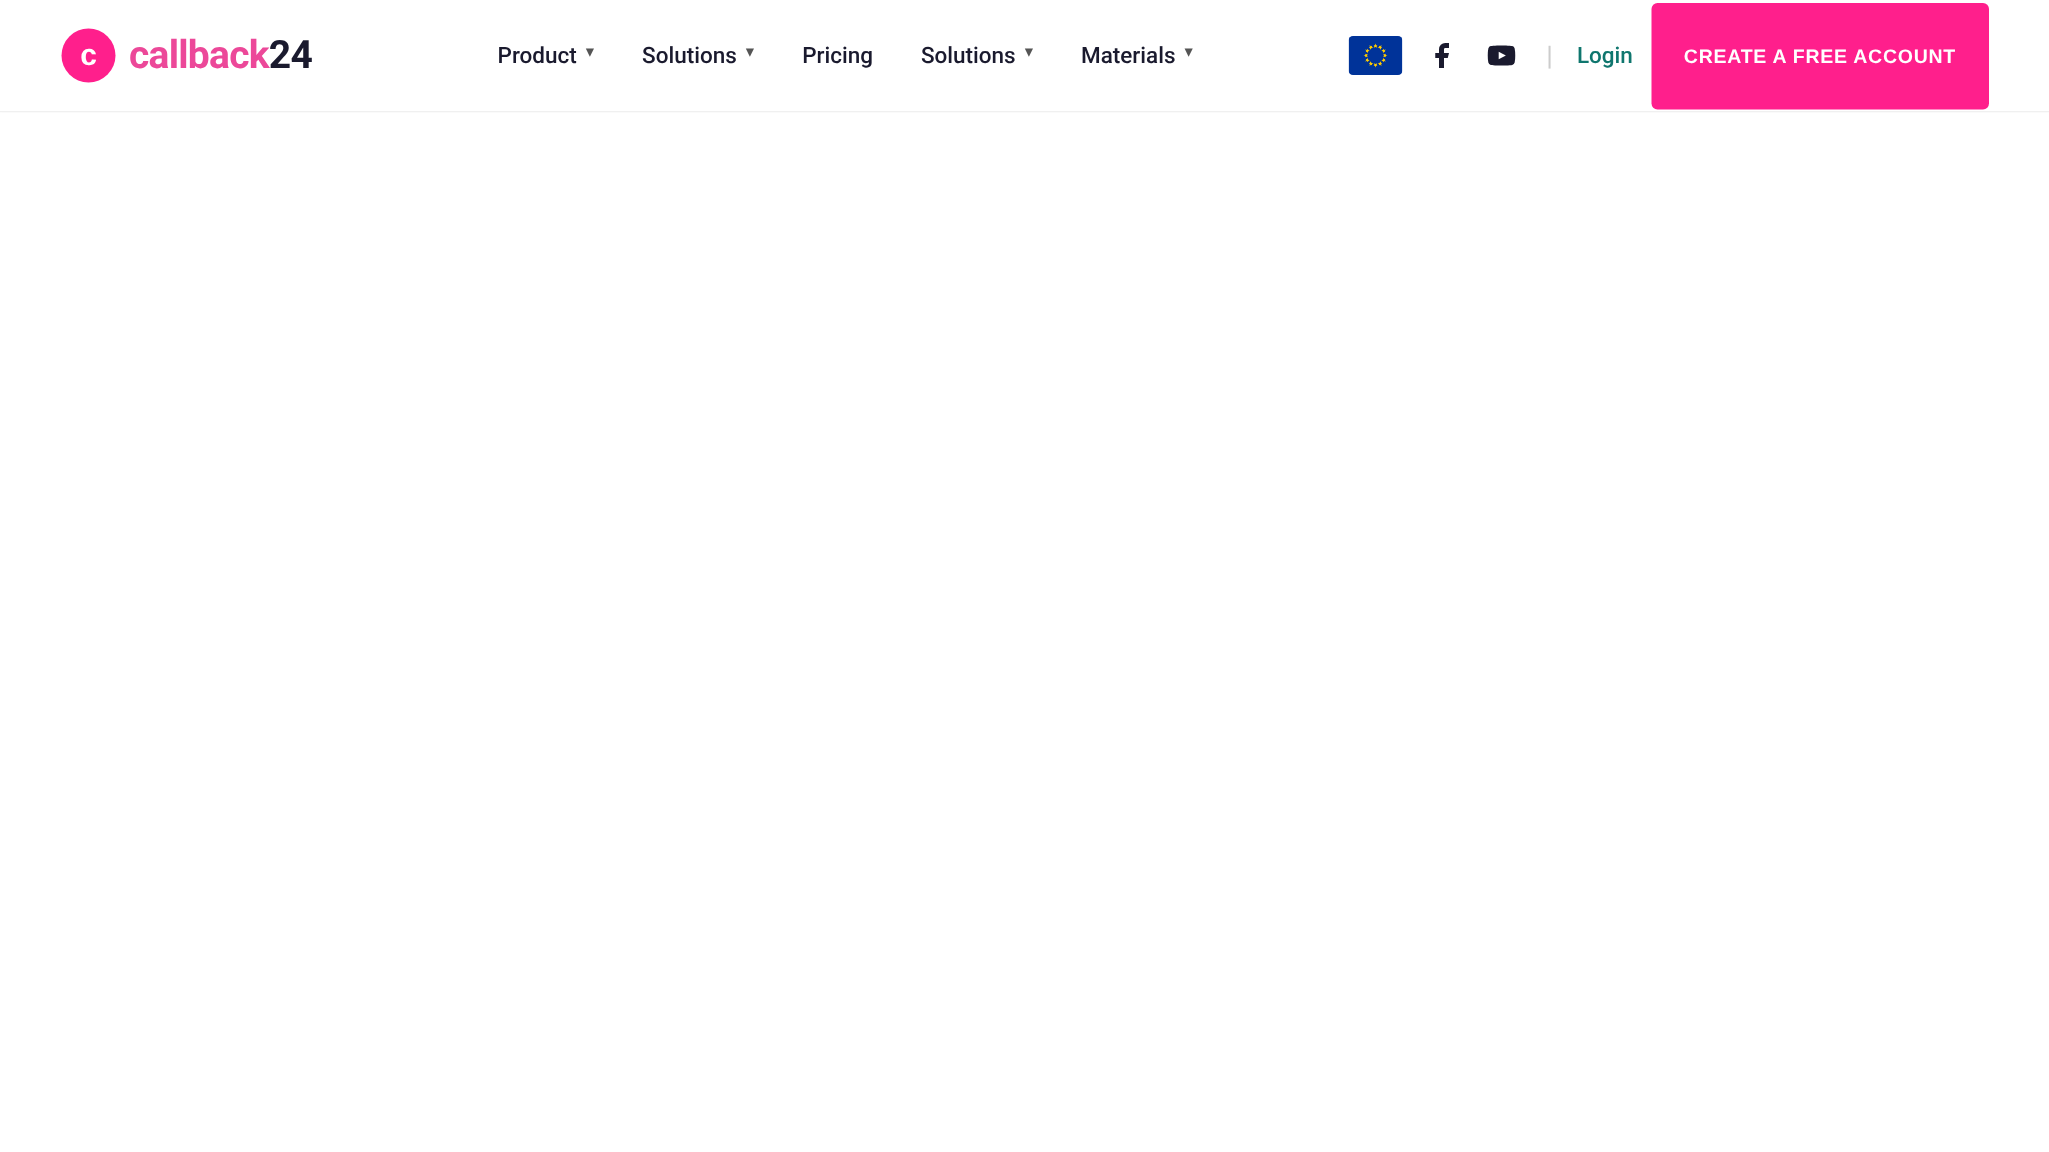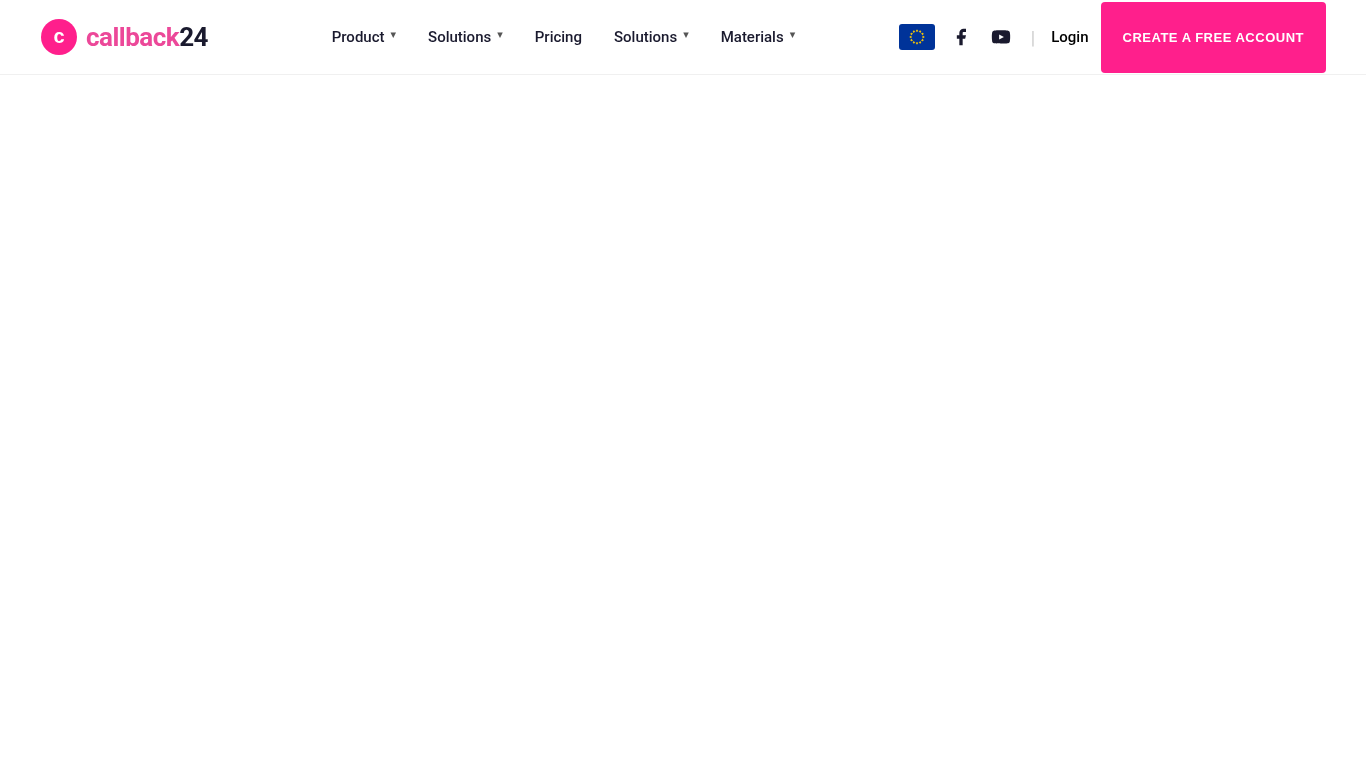--- a/index.html
+++ b/index.html
@@ -111,21 +111,21 @@
 
     .divider {
       color: #cccccc;
       font-size: 18px;
       margin: 0 4px;
     }
 
     .login-link {
       font-size: 15px;
       font-weight: 500;
-      color: #000000;
+      color: #0f766e;
       cursor: pointer;
       text-decoration: none;
     }
 
     .cta-button {
       background: #ff1f8c;
       color: #ffffff;
       border: none;
       padding: 28px 22px;
       font-size: 13px;

